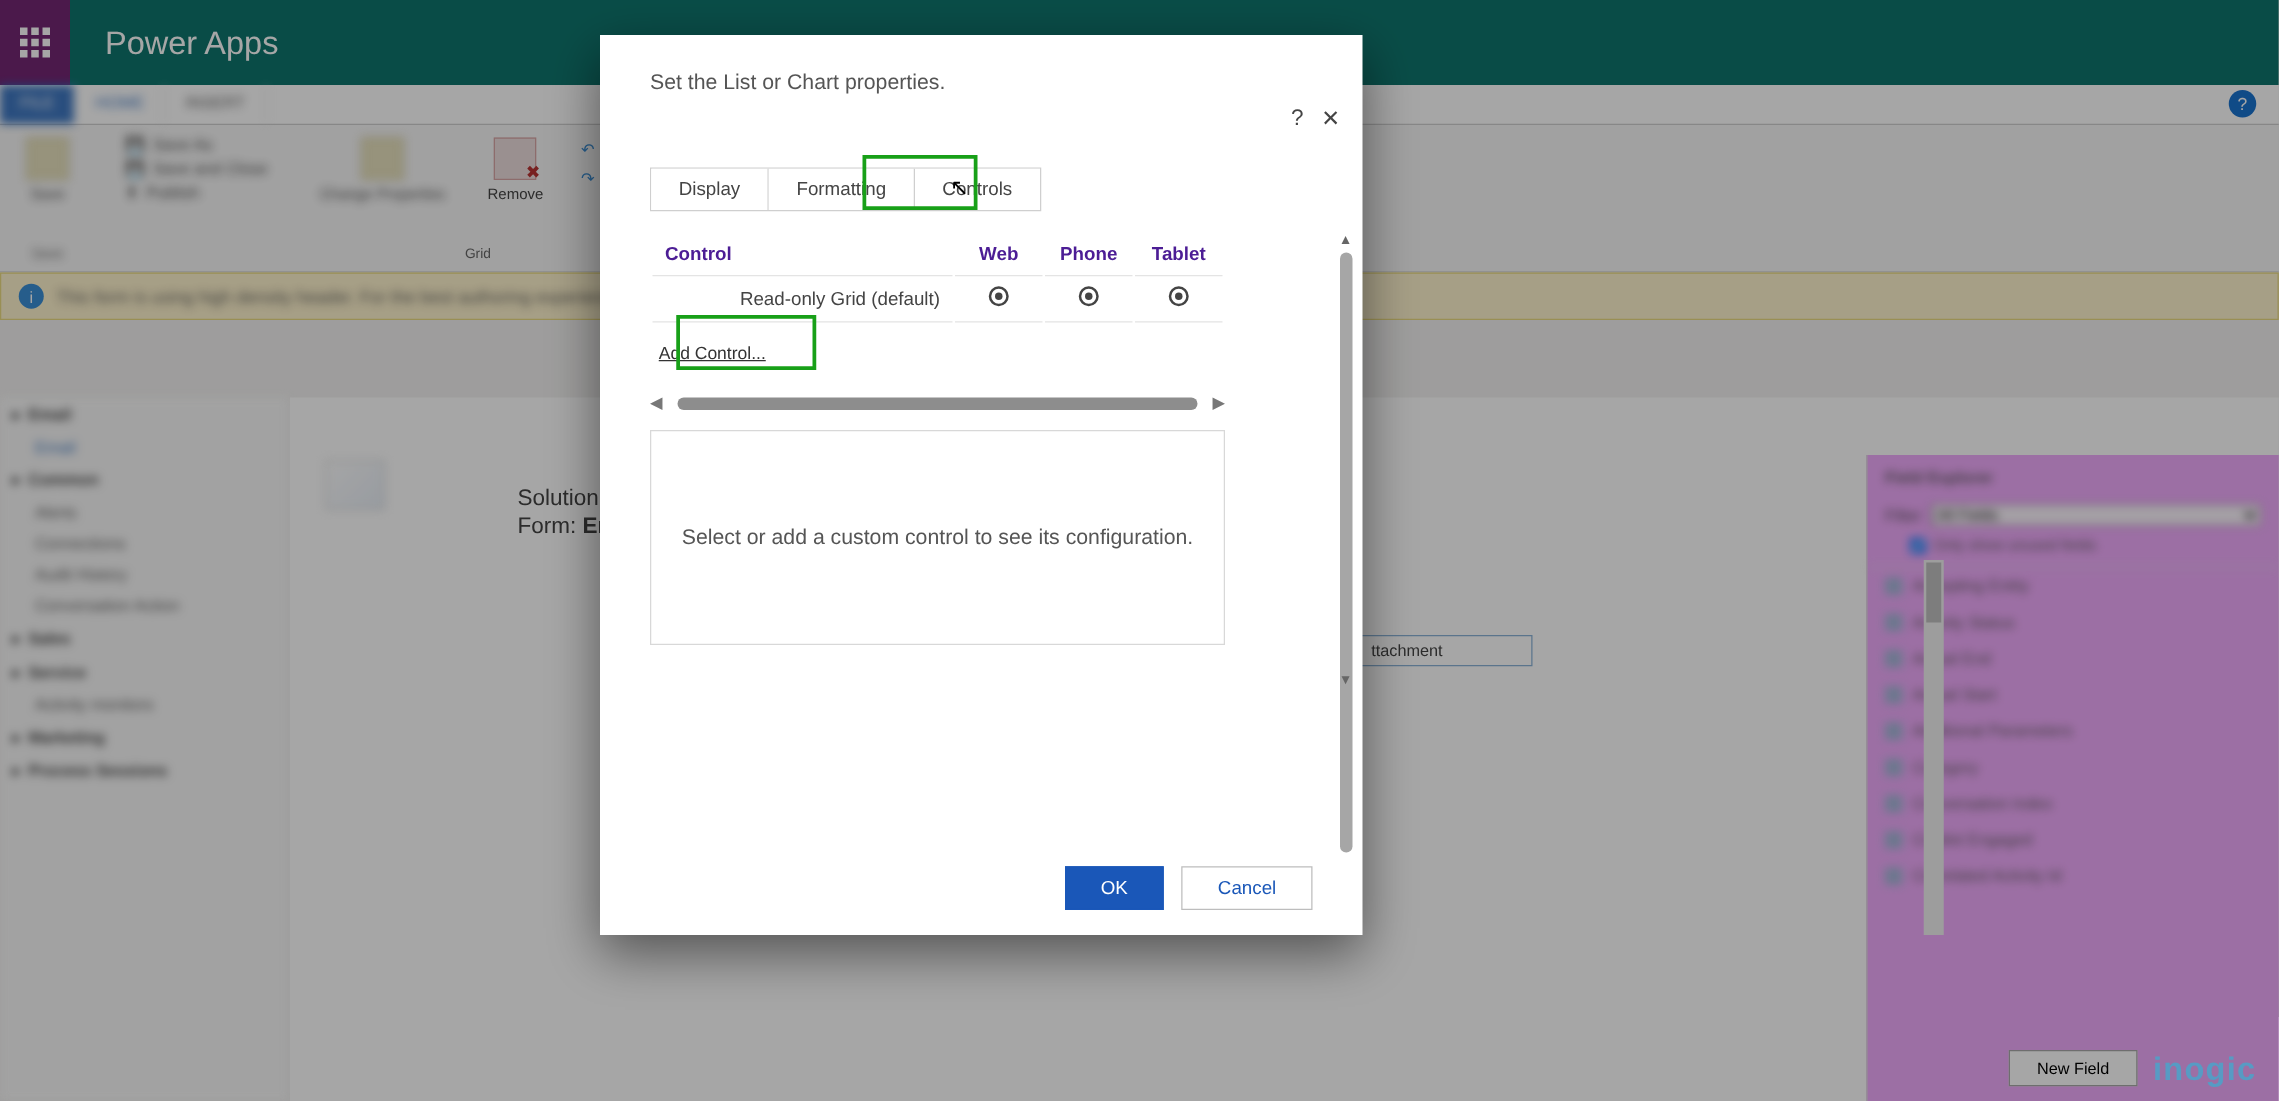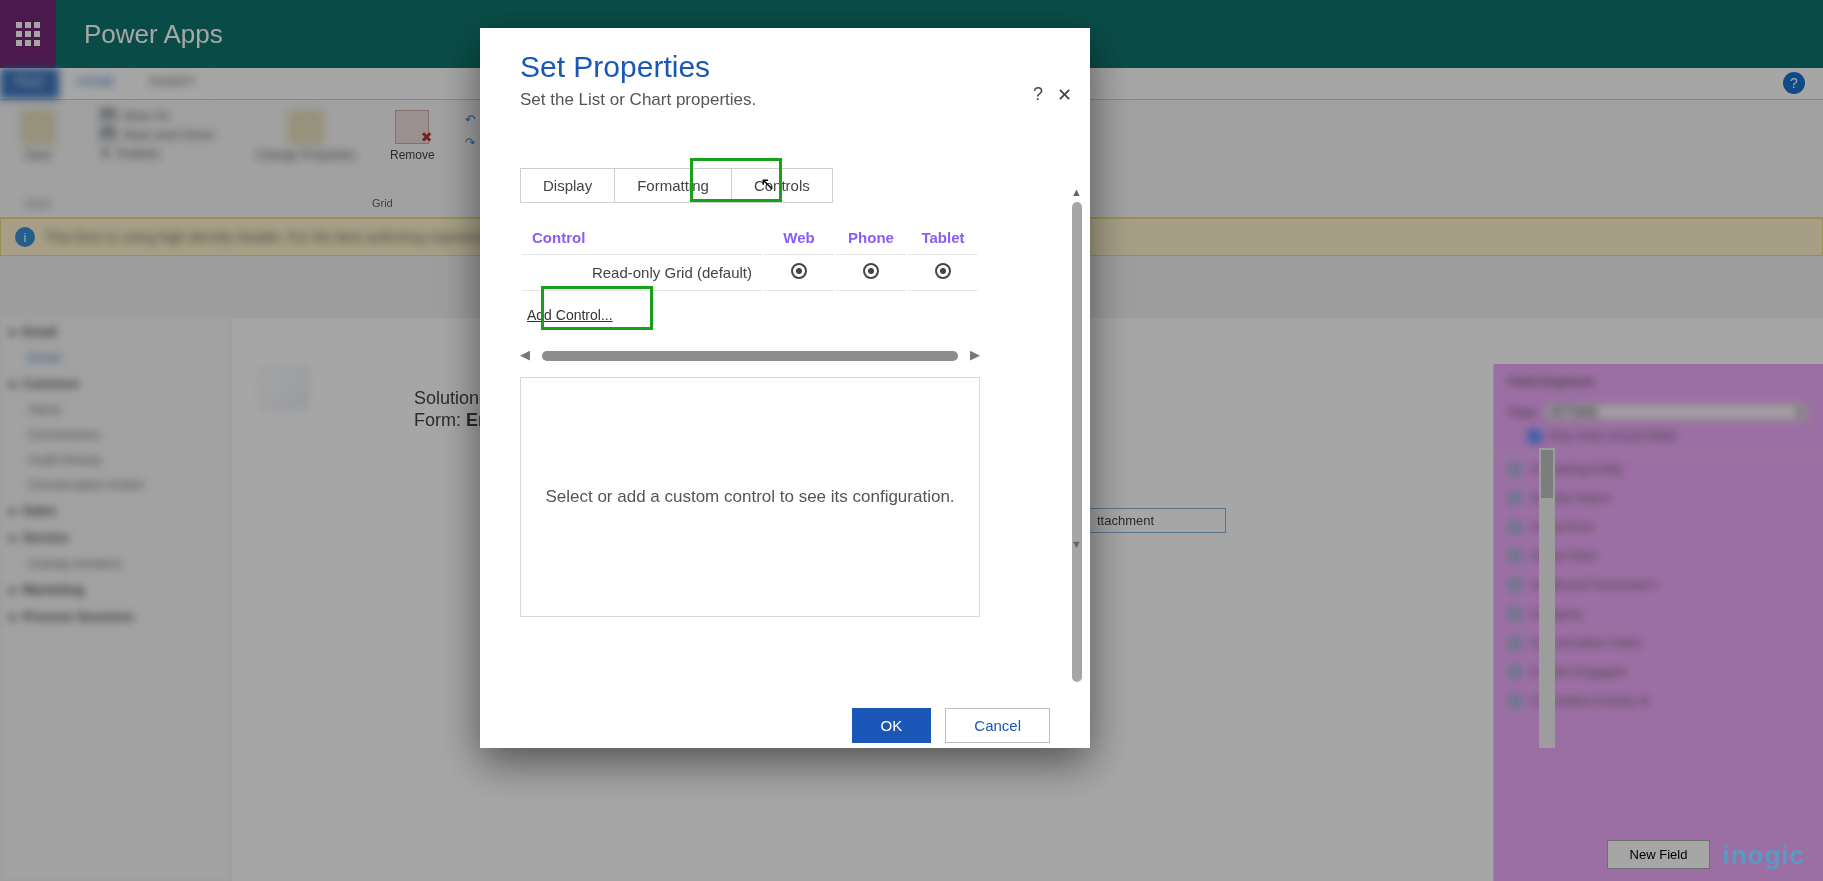--- a/index.html
+++ b/index.html
@@ -78,37 +78,37 @@
   .dlg-icons span { font-size:18px; color:#444; cursor:pointer; }
 
   .dlg-body { flex:1; padding:10px 22px 10px 40px; position:relative; overflow:auto; }
   .tabs { display:flex; border:1px solid #cfcfcf; border-bottom:1px solid #cfcfcf; width:fit-content; margin-top:38px; }
   .tabs .t { padding:8px 22px; font-size:15px; color:#444; border-right:1px solid #cfcfcf; background:#fff; }
   .tabs .t:last-child { border-right:none; }
   .tabs .t.active { background:#fff; }
   .hl-tab { position:absolute; border:3px solid #18a018; pointer-events:none; }
 
   .ctrl-table { margin-top:18px; width:460px; }
-  .ctrl-table th { text-align:left; font-size:15px; font-weight:700; color:#8b5cf6; padding:6px 10px; }
+  .ctrl-table th { text-align:left; font-size:15px; font-weight:700; color:#4c1d95; padding:6px 10px; }
   .ctrl-table th.c { text-align:center; width:70px; }
   .ctrl-table td { padding:8px 10px; font-size:15px; color:#444; border-top:1px solid #e4e4e4; border-bottom:1px solid #e4e4e4;text-align:right; }
   .ctrl-table td.c { text-align:center; }
   .radio-dot { display:inline-block; width:16px; height:16px; border-radius:50%; border:2px solid #444; position:relative; }
   .radio-dot::after { content:""; position:absolute; top:3px; left:3px; width:6px; height:6px; background:#444; border-radius:50%; }
 
   .add-link { display:inline-block; margin-top:8px; margin-left:-5px; padding:6px 12px; font-size:14px; color:#333; text-decoration:underline; }
   .hl-link { position:absolute; border:3px solid #18a018; pointer-events:none; }
 
   .hscroll { margin-top:18px; height:16px; position:relative; width:460px; }
   .hscroll .arrw { position:absolute; top:0; color:#777; font-size:13px; }
   .hscroll .track { position:absolute; left:22px; right:22px; top:4px; height:10px; background:#8d8d8d; border-radius:5px; }
 
-  .config-area { margin-top:14px; width:460px; height:240px; border:1px solid #d8d8d8; display:flex; align-items:center; justify-content:center; color:#555; font-size:17px; text-align:center; padding:20px; }
-
-  .dlg-foot { padding:12px 40px 5px; display:flex; justify-content:flex-end; gap:14px; border-top:0; }
+  .config-area { margin-top:14px; width:460px; height:172px; border:1px solid #d8d8d8; display:flex; align-items:center; justify-content:center; color:#555; font-size:17px; text-align:center; padding:20px; }
+
+  .dlg-foot { padding:12px 40px 20px; display:flex; justify-content:flex-end; gap:14px; border-top:0; }
   .btn { padding:8px 28px; font-size:15px; border:1px solid #bdbdbd; background:#fff; color:#1a57b8; }
   .btn.primary { background:#1a57b8; color:#fff; border-color:#1a57b8; }
 
   
   .dlg-scroll { position:absolute; right:6px; top:160px; width:14px; bottom:200px; }
   .dlg-scroll .thumb { position:absolute; top:14px; width:10px; height:480px; background:#a6a6a6; border-radius:5px; left:2px; }
   .dlg-scroll .up { position:absolute; top:-2px; left:1px; color:#666; font-size:11px; }
   .dlg-scroll .dn { position:absolute; bottom:-2px; left:1px; color:#666; font-size:11px; }
 
   .cursor { position:absolute; font-size:18px; color:#000; pointer-events:none; transform:translate(-2px,-2px); }
@@ -286,21 +286,20 @@
 
   <div class="right-scroll">
     <div class="thumb"></div>
   </div>
 </div>
 
 <div class="overlay"></div>
 
 <div class="dialog">
   <div class="dlg-head">
-    <div class="dlg-title">Set Properties</div>
     <div class="dlg-sub">Set the List or Chart properties.</div>
   </div>
   <div class="dlg-icons">
     <span>?</span>
     <span>✕</span>
   </div>
 
   <div class="dlg-body">
     <div class="tabs">
       <div class="t">Display</div>

